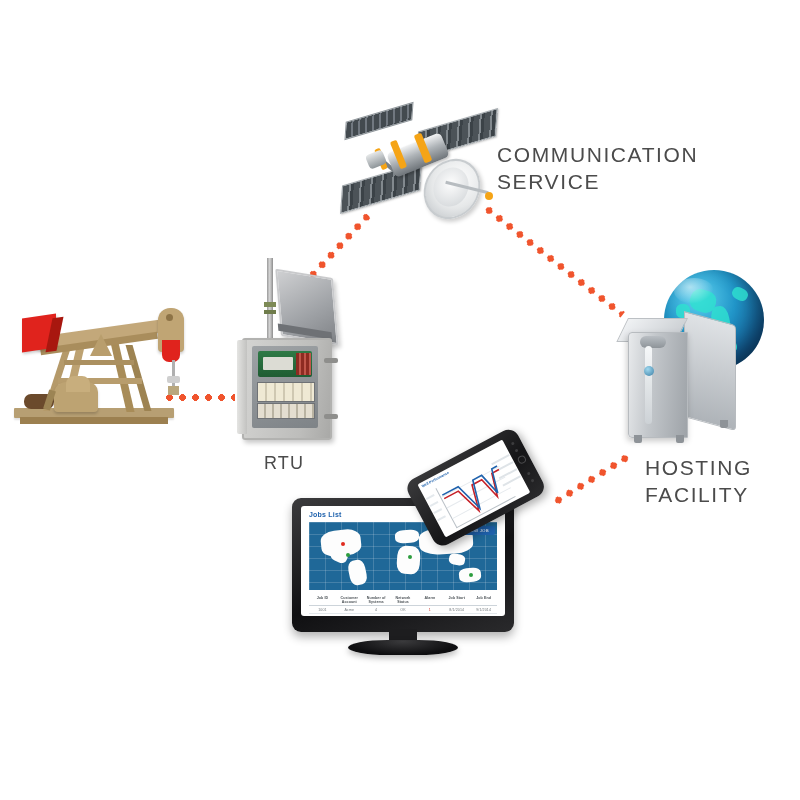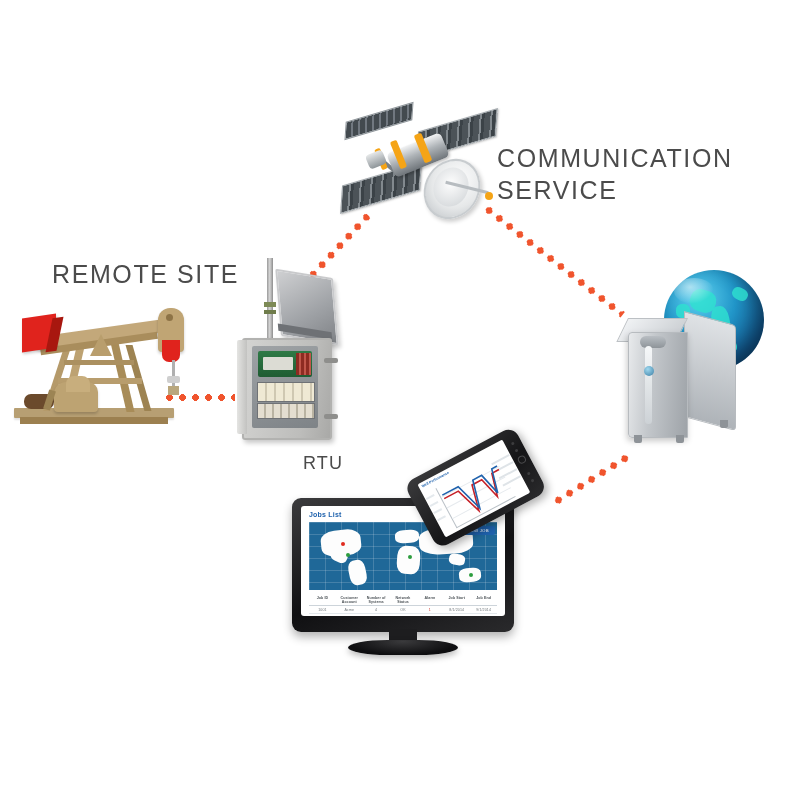--- a/index.html
+++ b/index.html
@@ -1,26 +1,26 @@
 <!DOCTYPE html>
 <html><head>
 <meta charset="utf-8">
 <style>
   html,body{margin:0;padding:0;background:#ffffff;}
   body{width:800px;height:800px;overflow:hidden;
        font-family:"Liberation Sans","DejaVu Sans",sans-serif;}
   #stage{position:relative;width:800px;height:800px;background:#fff;}
 
   
-  .label{position:absolute;color:#4b4b4b;font-size:25px;letter-spacing:1.6px;
+  .label{position:absolute;color:#4b4b4b;font-size:21px;letter-spacing:1.6px;
          line-height:1.28;font-weight:400;white-space:pre-line;}
   #lbl-remote{left:52px;top:258px;}
   #lbl-comm{left:497px;top:142px;}
   #lbl-host{left:645px;top:455px;}
-  #lbl-rtu{left:264px;top:452px;font-size:18px;letter-spacing:1.2px;margin-left:39px;}
+  #lbl-rtu{left:264px;top:452px;font-size:18px;letter-spacing:1.2px;}
   #lbl-portal{left:330px;top:671px;}
 
   
   .conn{position:absolute;transform-origin:0 50%;height:7px;}
   .conn i{display:block;width:100%;height:7px;
     background-image:radial-gradient(circle closest-side,#f0542d 94%,rgba(240,84,45,0) 96%);
     background-size:13px 7px;background-repeat:repeat-x;background-position:0 50%;}
 
   
   #pumpjack{position:absolute;left:10px;top:290px;width:185px;height:145px;}
@@ -280,21 +280,20 @@
     <div class="pj" id="pj-saddle"></div>
     <div class="pj" id="pj-cw"></div>
     <div class="pj" id="pj-cw2"></div>
     <div class="pj" id="pj-head"></div>
     <div class="pj" id="pj-headtip"></div>
     <div class="pj" id="pj-bolt"></div>
     <div class="pj" id="pj-rod"></div>
     <div class="pj" id="pj-rodclamp"></div>
     <div class="pj" id="pj-rodclamp2"></div>
   </div>
-  <div class="label" id="lbl-remote">REMOTE SITE</div>
 
   <div id="rtu">
     <div id="rtu-mast"></div>
     <div id="rtu-mast-c1"></div>
     <div id="rtu-mast-c2"></div>
     <div id="rtu-solar"></div>
     <div id="rtu-solar-edge"></div>
     <div id="rtu-box"></div>
     <div id="rtu-door"></div>
     <div id="rtu-inner"></div>
@@ -337,20 +336,22 @@
     <div id="srv-side"></div>
     <div id="srv-top"></div>
     <div id="srv-front"></div>
     <div id="srv-bay"></div>
     <div id="srv-strip"></div>
     <div id="srv-btn"></div>
     <div class="srv-foot" id="sf1"></div>
     <div class="srv-foot" id="sf2"></div>
     <div class="srv-foot" id="sf3"></div>
   </div>
+  <div class="label" id="lbl-host">HOSTING
+FACILITY</div>
 
   <div id="monitor">
     <div id="mon-bezel"></div>
     <div id="mon-screen">
       <div class="portal-title">Jobs List</div>
 
       <div id="portal-map">
         <div class="mapgrid"></div>
         <div class="cont" id="c-na"></div>
         <div class="cont" id="c-na2"></div>

